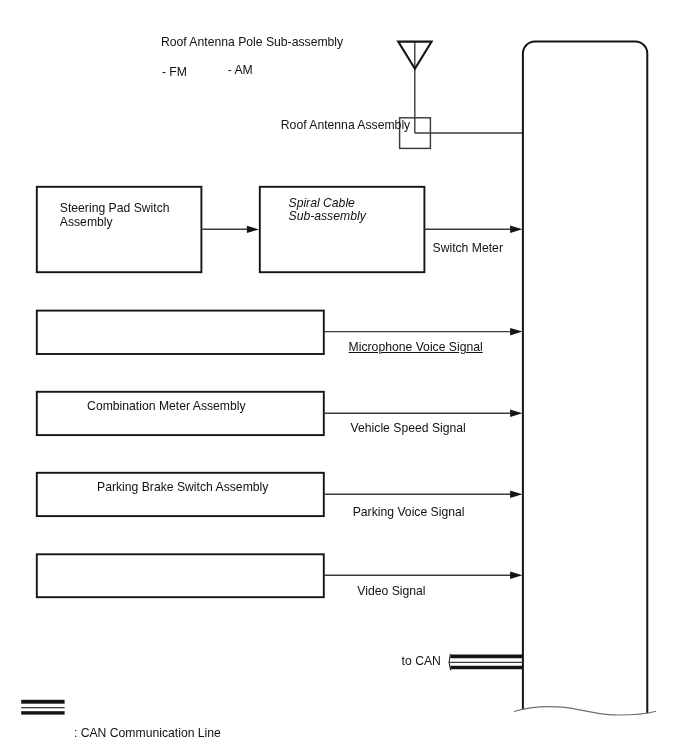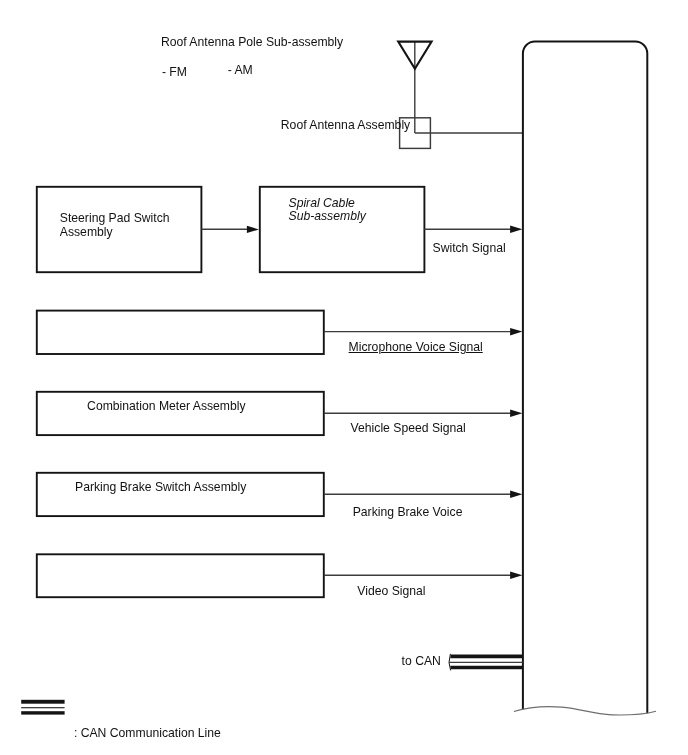--- a/index.html
+++ b/index.html
@@ -65,34 +65,34 @@
       <rect x="21.2" y="707.0" width="43.4" height="1.3" fill="#3c3c3c"></rect>
       <rect x="21.2" y="711.2" width="43.4" height="3.4" fill="#141414"></rect>
     </g>
   </svg>
 
   <div class="lbl" style="left:160.9px;top:35.9px;">Roof Antenna Pole Sub-assembly</div>
   <div class="lbl" style="left:161.9px;top:65.9px;">- FM</div>
   <div class="lbl" style="left:227.7px;top:64.4px;">- AM</div>
   <div class="lbl" style="left:244.8px;top:118.5px;padding-left:36px;">Roof Antenna Assembly</div>
 
-  <div class="lbl" style="left:59.8px;top:212px;">
+  <div class="lbl" style="left:59.8px;top:202px;">
       <div>Steering Pad Switch</div>
       <div>Assembly</div>
     </div>
   <div class="lbl" style="left:288.5px;top:196.7px;font-style:italic;">
       <div>Spiral Cable</div>
       <div>Sub-assembly</div>
     </div>
 
   <div class="lbl" style="left:87.1px;top:400.0px;">Combination Meter Assembly</div>
-  <div class="lbl" style="left:75px;top:480.8px;">Parking Brake Switch Assembly</div>
+  <div class="lbl" style="left:97px;top:480.8px;">Parking Brake Switch Assembly</div>
 
-  <div class="lbl" style="left:432.5px;top:241.9px;">Switch Signal</div>
+  <div class="lbl" style="left:432.5px;top:241.9px;">Switch Meter</div>
   <div class="lbl" style="left:348.6px;top:341.2px;text-decoration:underline;">Microphone Voice Signal</div>
   <div class="lbl" style="left:350.6px;top:422.0px;">Vehicle Speed Signal</div>
-  <div class="lbl" style="left:352.7px;top:506.0px;">Parking Brake Voice</div>
+  <div class="lbl" style="left:352.7px;top:506.0px;">Parking Voice Signal</div>
   <div class="lbl" style="left:357.3px;top:585.0px;">Video Signal</div>
   <div class="lbl" style="left:401.6px;top:655.1px;">to CAN</div>
 
   <div class="lbl" style="left:73.9px;top:699.2px;margin-top:28px;">: CAN Communication Line</div>
 
 </div>
 
 </body></html>

